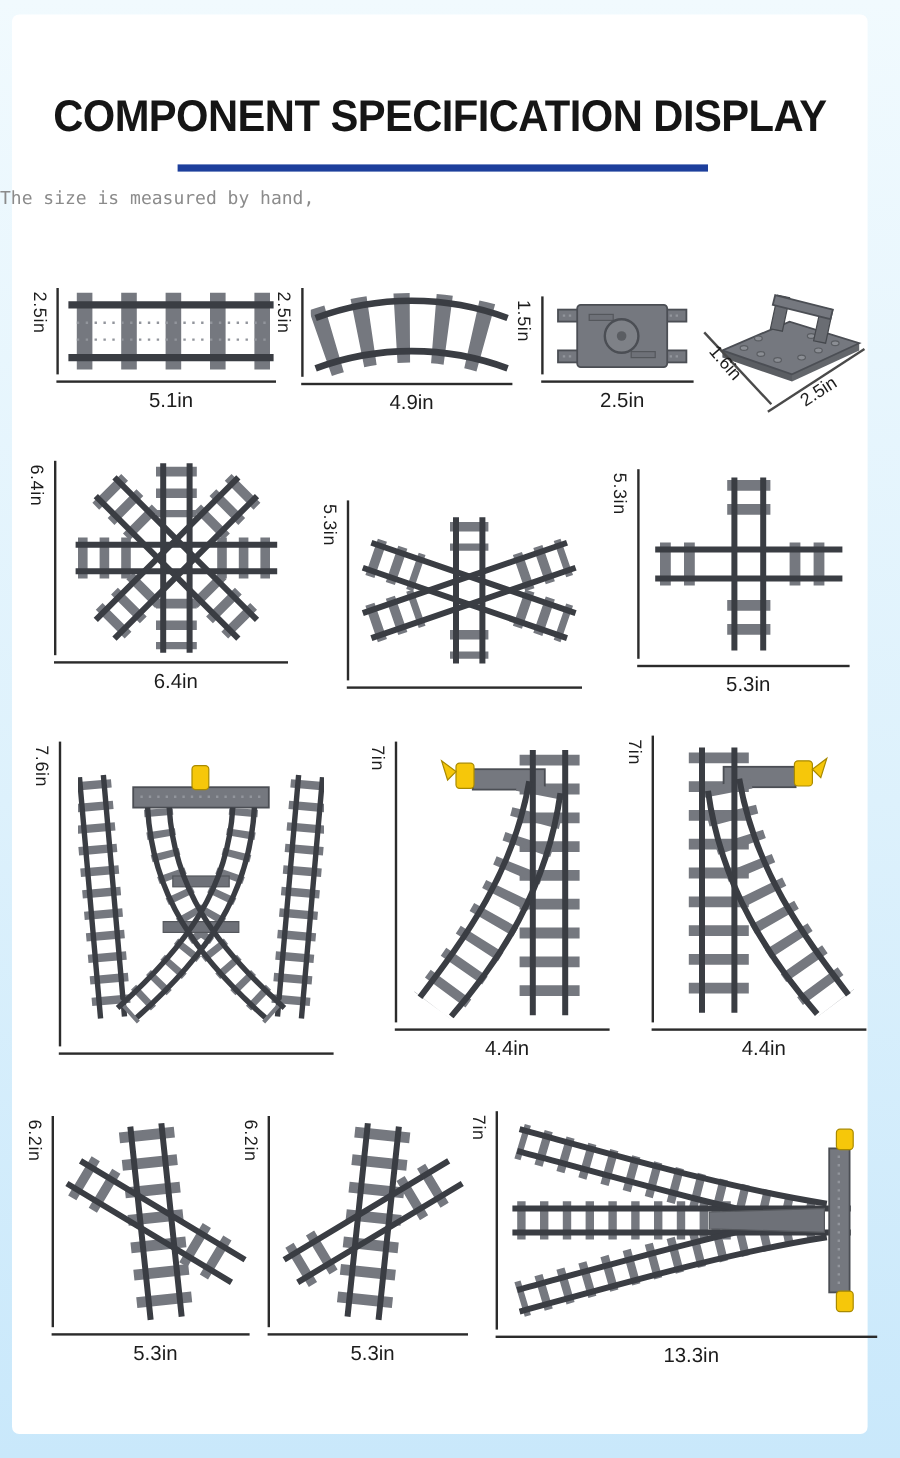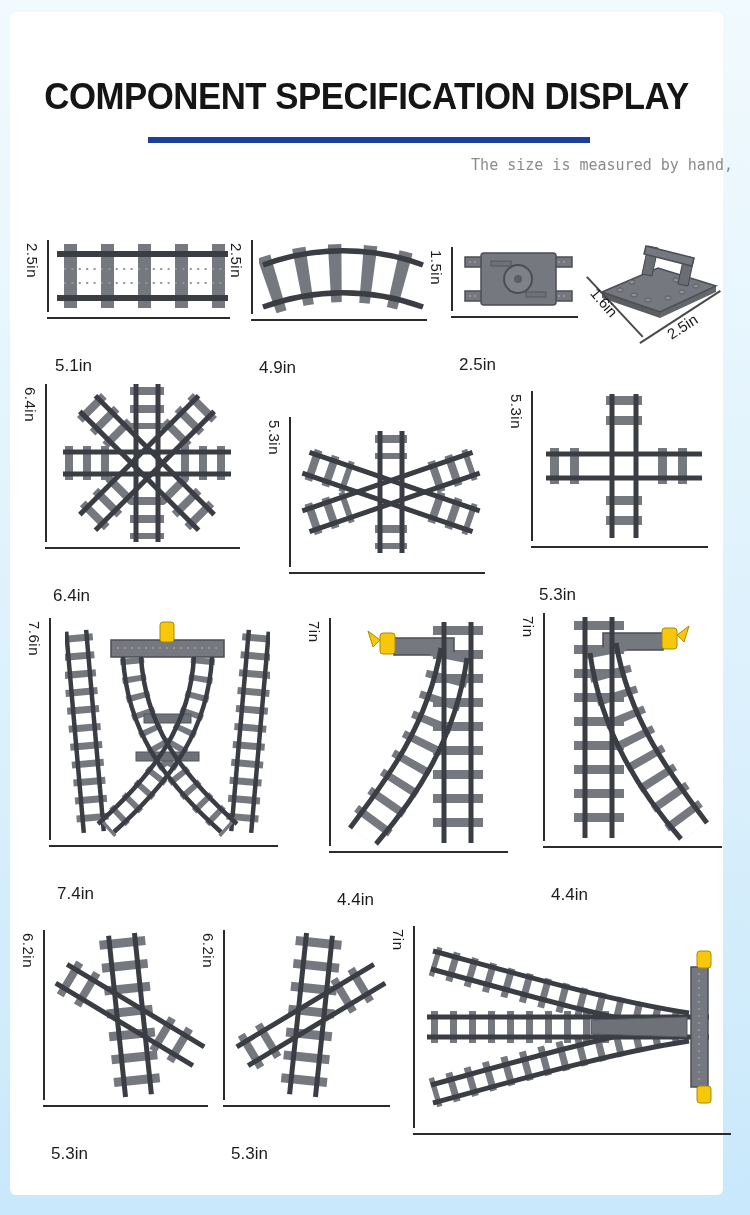--- a/index.html
+++ b/index.html
@@ -17,36 +17,36 @@
   
   .title{
     position:absolute;left:0;top:76px;width:733px;text-align:center;
     font-size:37px;font-weight:700;color:#151515;letter-spacing:-.5px;
     transform:scaleX(.94);transform-origin:center;white-space:nowrap;
   }
   .divider{
     position:absolute;left:148px;top:137px;width:442px;height:6px;background:#1d3f9c;
   }
   .subtitle{
-    position:absolute;left:0;top:153px;width:733px;text-align:right;
+    position:absolute;left:0;top:153px;width:733px;text-align:left;
     font-family:"DejaVu Sans Mono","Liberation Mono",monospace;
     font-size:15px;line-height:1.7;color:#8b8b8b;
   }
   
   .cell{
     position:absolute;display:grid;
     grid-template-columns:auto 2px 1fr;
     grid-template-rows:1fr 2px auto;
     column-gap:6px;row-gap:5px;color:#1c1c1c;
   }
   .vlab{grid-area:1/1;writing-mode:vertical-rl;font-size:15px;padding-top:3px;letter-spacing:.5px;}
   .vline{grid-area:1/2;background:#2b2b2b;width:2px;}
   .artbox{grid-area:1/3;display:flex;align-items:center;justify-content:center;}
   .hline{grid-area:2/2/3/4;background:#2b2b2b;height:2px;}
-  .wlab{grid-area:3/3;text-align:left;font-size:17px;margin-top:32px;}
+  .wlab{grid-area:3/3;text-align:center;font-size:17px;}
   
   .bufcell{position:absolute;}
   .bufcell svg{position:absolute;left:8px;top:2px;}
   .dlab{position:absolute;font-size:15px;color:#1c1c1c;white-space:nowrap;}
   .dline{position:absolute;height:1.5px;background:#4a4a4a;}
   
   .tie{stroke:#75787f;fill:none;}
   .rail{stroke:#3a3d43;fill:none;}
   .plate{fill:#75787f;stroke:#4b4e54;stroke-width:1.5;}
   .brace{fill:#6e7178;stroke:#54575c;stroke-width:1;}
@@ -231,21 +231,20 @@
         <path class="tie" d="M138,40 C134,108 99,158 41,210" stroke-width="24" stroke-dasharray="6 12"></path>
         <rect class="brace" x="79" y="96" width="47" height="9"></rect>
         <rect class="brace" x="71" y="134" width="63" height="9"></rect>
         <path class="rail" d="M58,39 C62,112 98,162 156,214" stroke-width="4.5"></path>
         <path class="rail" d="M76,39 C80,106 114,154 172,206" stroke-width="4.5"></path>
         <path class="rail" d="M147,39 C143,112 107,162 49,214" stroke-width="4.5"></path>
         <path class="rail" d="M129,39 C125,106 91,154 33,206" stroke-width="4.5"></path>
       </svg>
     </div>
     <div class="hline"></div>
-    <div class="wlab">7.4in</div>
   </div>
 
   <div class="cell" style="left:306px;top:618px;width:202px;height:266px">
     <div class="vlab">7in</div>
     <div class="vline"></div>
     <div class="artbox">
       <svg width="165" height="228" viewBox="0 0 165 228">
         <path class="tie" d="M118,8 V222" stroke-width="50" stroke-dasharray="9 15"></path>
         <rect class="plate" x="54" y="20" width="60" height="17"></rect>
         <path class="tie" d="M112,34 C99,112 60,168 22,218" stroke-width="42" stroke-dasharray="8 15"></path>
@@ -339,14 +338,15 @@
         <path class="rail" d="M268,100 C190,112 100,138 12,162" stroke-width="5"></path>
         <path class="rail" d="M262,82 C188,94 98,120 10,144" stroke-width="5"></path>
         <path class="brace" d="M170,79 L266,76 L266,96 L170,93 Z"></path>
         <rect class="plate" x="270" y="26" width="17" height="120"></rect>
         <path class="studs" d="M278,32 V140" stroke-width="2" stroke-dasharray="2 5"></path>
         <rect class="lever" x="276" y="10" width="14" height="17" rx="3"></rect>
         <rect class="lever" x="276" y="145" width="14" height="17" rx="3"></rect>
       </svg>
     </div>
     <div class="hline"></div>
+    <div class="wlab">13.3in</div>
   </div>
 </div>
 
 </body></html>

